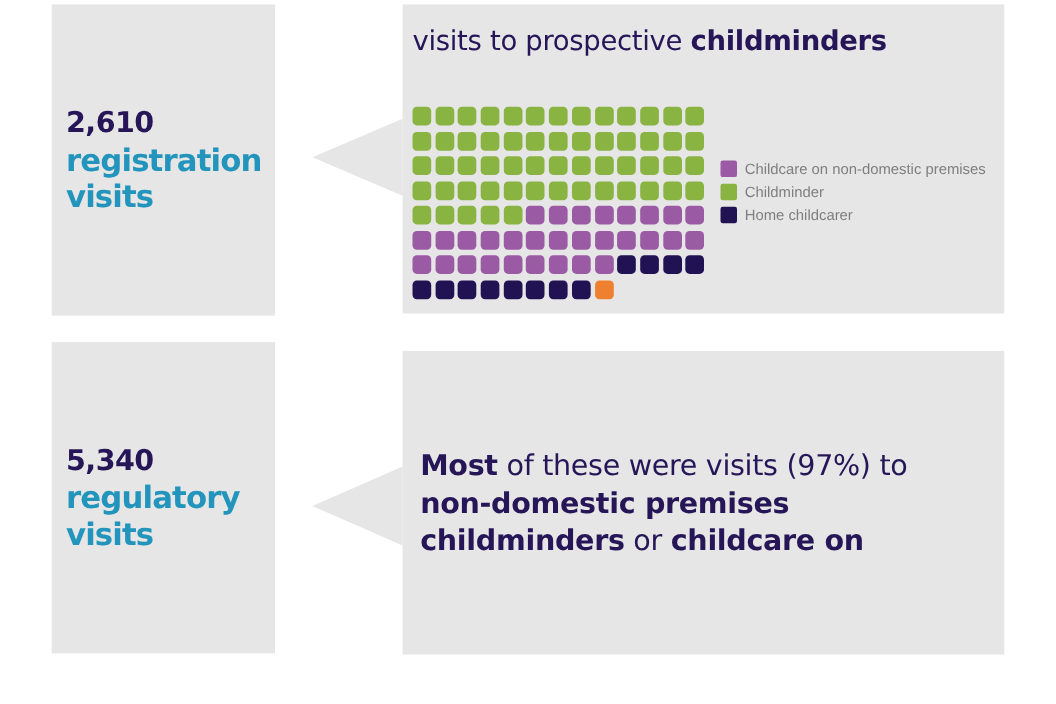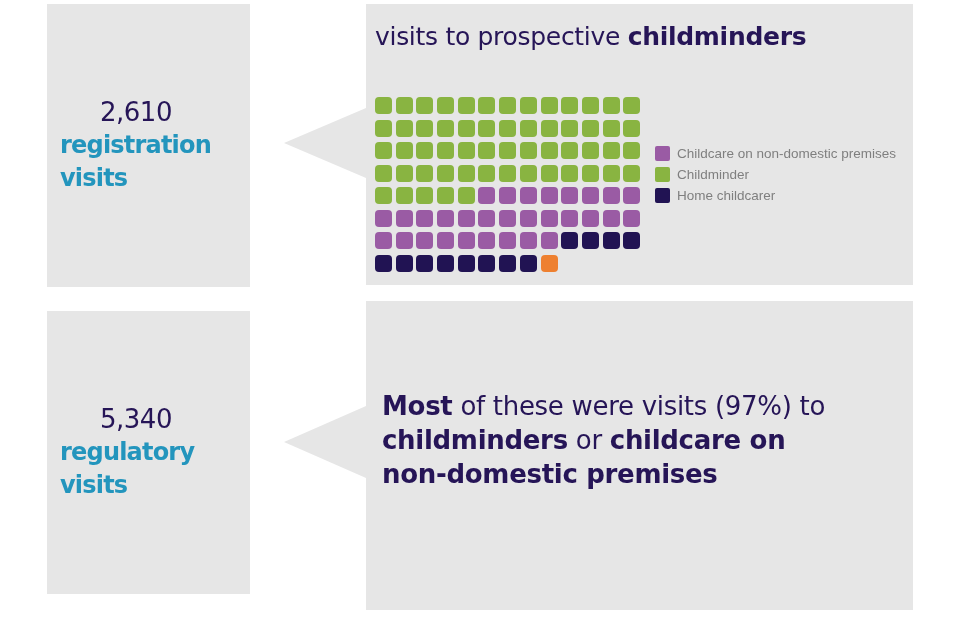--- a/index.html
+++ b/index.html
@@ -5,29 +5,29 @@
   html,body{margin:0;padding:0;}
   body{
     width:960px;height:640px;position:relative;background:#ffffff;
     font-family:"DejaVu Sans","Liberation Sans",sans-serif;
     overflow:hidden;
   }
   .panel{position:absolute;background:var(--panel);}
   #panel-reg-stat{left:47px;top:4px;width:203px;height:283px;display:flex;flex-direction:column;justify-content:center;padding-left:13px;box-sizing:border-box;}
   #panel-reg-chart{left:366px;top:4px;width:547px;height:281px;}
   #panel-regu-stat{left:47px;top:311px;width:203px;height:283px;display:flex;flex-direction:column;justify-content:center;padding-left:13px;box-sizing:border-box;}
-  #panel-regu-msg{left:366px;top:301px;width:547px;height:309px;}
+  #panel-regu-msg{left:366px;top:319px;width:547px;height:276px;}
   .tail{position:absolute;left:-82px;width:0;height:0;
     border-right:82px solid var(--panel);
     border-top:35px solid transparent;border-bottom:35px solid transparent;}
   #panel-reg-chart .tail{top:104px;}
   #panel-regu-msg .tail{top:105px;border-top-width:36px;border-bottom-width:36px;}
 
-  .stat-value{color:var(--navy);font-weight:normal;font-size:26px;line-height:33px;letter-spacing:-0.5px;margin-left:40px;}
-  .stat-label{color:var(--teal);font-weight:bold;font-size:24px;line-height:33px;letter-spacing:-0.8px;}
+  .stat-value{color:var(--navy);font-weight:bold;font-size:26px;line-height:33px;letter-spacing:-0.5px;}
+  .stat-label{color:var(--teal);font-weight:bold;font-size:28px;line-height:33px;letter-spacing:-0.8px;}
 
   .headline{position:absolute;left:9px;top:16px;color:var(--navy);font-size:25px;line-height:34px;letter-spacing:-0.3px;}
   .message{position:absolute;left:16px;top:88px;color:var(--navy);font-size:26px;line-height:34px;letter-spacing:-0.3px;}
 
   .waffle{position:absolute;left:9px;top:93px;display:grid;
     grid-template-columns:repeat(13,17px);grid-auto-rows:17px;gap:5.5px 3.7px;}
   .sq{width:17px;height:17px;border-radius:4px;}
 
   .legend{position:absolute;left:289px;top:142px;}
   .legend-item{display:flex;align-items:center;margin-bottom:6px;height:15px;}
@@ -170,16 +170,16 @@
 <div class="panel" id="panel-regu-stat">
   <div class="stat-value">5,340</div>
   <div class="stat-label">regulatory</div>
   <div class="stat-label">visits</div>
 </div>
 
 <div class="panel" id="panel-regu-msg">
   <div class="tail"></div>
   <div class="message">
       <div><span style="font-weight: bold;">Most</span><span> of these were visits (97%) to</span></div>
+      <div><span style="font-weight: bold;">non-domestic premises</span></div>
       <div><span style="font-weight: bold;">childminders</span><span> or </span><span style="font-weight: bold;">childcare on</span></div>
-      <div><span style="font-weight: bold;">non-domestic premises</span></div>
     </div>
 </div>
 
 </body></html>

